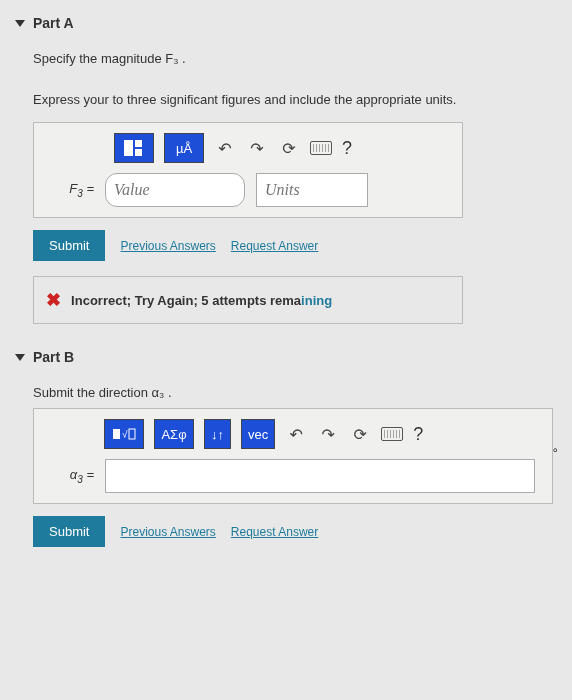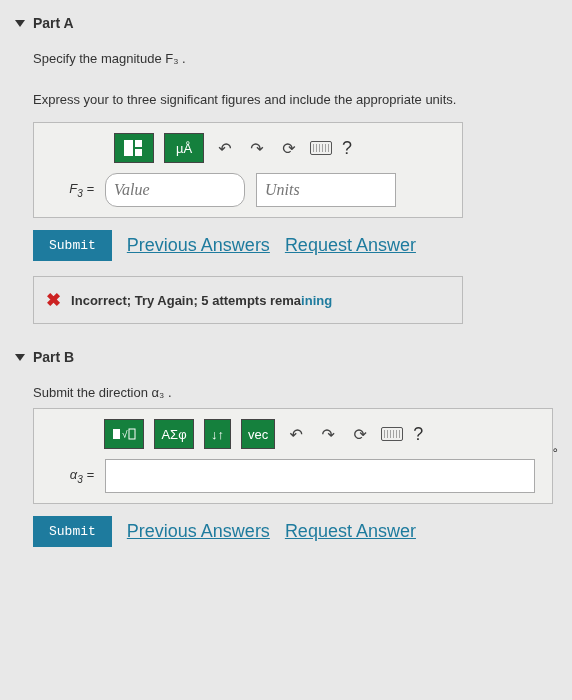--- a/index.html
+++ b/index.html
@@ -36,21 +36,21 @@
     .answer-box-b { width: 520px; }
     .toolbar {
       display: flex;
       align-items: center;
       gap: 10px;
       margin-left: 70px;
       margin-bottom: 10px;
     }
     .toolbar-b { margin-left: 60px; }
     .tool-btn {
-      background: #15803d;
+      background: #1d4ed8;
       color: #fff;
       border: 1px solid #444;
       height: 30px;
       display: inline-flex;
       align-items: center;
       justify-content: center;
       font-size: 13px;
       padding: 0 6px;
       cursor: pointer;
     }
@@ -84,33 +84,32 @@
       border: 1px solid #aaa;
       height: 34px;
       padding: 0 8px;
       font-size: 16px;
       font-style: italic;
       color: #999;
       background: #fff;
       font-family: Georgia, serif;
     }
     .value-input { width: 140px; border-radius: 12px; }
-    .units-input { width: 140px; }
+    .units-input { width: 112px; }
     .ans-input { width: 430px; color: #333; font-style: normal; font-family: inherit; font-size: 14px; }
     .actions { margin: 12px 0 15px; display: flex; align-items: center; gap: 15px; }
     .submit-btn {
       background: #1e7b9e;
       color: #fff;
       border: none;
       padding: 8px 16px;
       font-size: 13px;
       cursor: pointer;
-      font-family: Liberation Mono, monospace;
-    }
-    .link { color: #1e7b9e; text-decoration: underline; cursor: pointer; font-size: 18px; }
+    }
+    .link { color: #1e7b9e; text-decoration: underline; cursor: pointer; font-size: 12px; }
     .feedback-box {
       border: 1px solid #bbb;
       padding: 12px;
       width: 430px;
       display: flex;
       align-items: center;
       gap: 10px;
       font-weight: bold;
     }
     .x-icon { color: #cc2222; font-size: 18px; }

